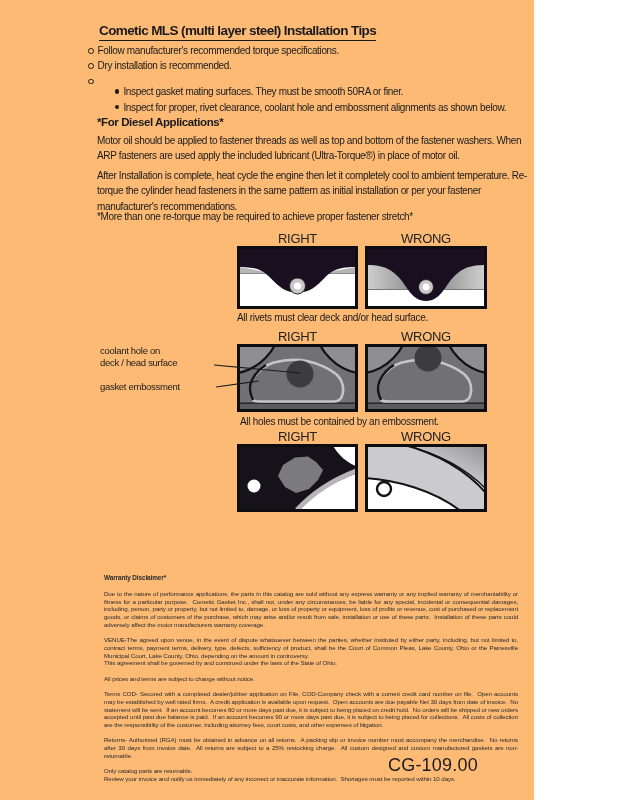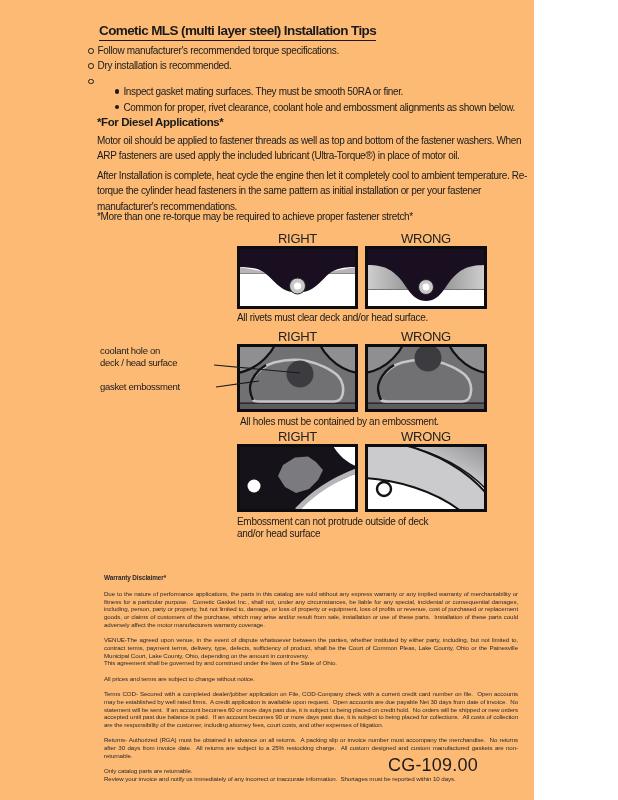--- a/index.html
+++ b/index.html
@@ -48,21 +48,21 @@
       </div>
     <div class="b-row">
         <span class="b-ring"></span>
       </div>
     <div class="b-row sub">
         <span class="b-dot"></span>
         <span>Inspect gasket mating surfaces.  They must be smooth 50RA or finer.</span>
       </div>
     <div class="b-row sub">
         <span class="b-dot"></span>
-        <span>Common for proper, rivet clearance, coolant hole and embossment alignments as shown below.</span>
+        <span>Inspect for proper, rivet clearance, coolant hole and embossment alignments as shown below.</span>
       </div>
   </div>
 
   <div class="abs h2" style="left:97px;top:116px;">*For Diesel Applications*</div>
   <div class="abs body-txt para" style="left:97px;top:133px;">Motor oil should be applied to fastener threads as well as top and bottom of the fastener washers. When ARP fasteners are used apply the included lubricant (Ultra-Torque®) in place of motor oil.</div>
   <div class="abs body-txt para" style="left:97px;top:168px;">After Installation is complete, heat cycle the engine then let it completely cool to ambient temperature. Re-torque the cylinder head fasteners in the same pattern as initial installation or per your fastener manufacturer's recommendations.</div>
   <div class="abs body-txt" style="left:97px;top:209px;white-space:nowrap;">*More than one re-torque may be required to achieve proper fastener stretch*</div>
 
   <div class="abs dg-label" style="left:237px;top:231px;width:121px;">RIGHT</div>
   <div class="abs dg-label" style="left:365px;top:231px;width:122px;">WRONG</div>
@@ -153,24 +153,20 @@
         <stop offset="1" stop-color="#ececee"></stop>
       </linearGradient>
     </defs>
     <rect x="0" y="0" width="122" height="68" fill="#ffffff"></rect>
     <path d="M34,0 H122 V46 C101,24 70,8 34,0 Z" fill="url(#g3)" stroke="#131316" stroke-width="1.5"></path>
     <path d="M0,0 H36 C75,10 102,27 122,50 V68 H97 C69,46 31,36 0,34 Z" fill="#cbcbcd" stroke="#131316" stroke-width="2"></path>
     <circle cx="19" cy="45" r="7" fill="#ffffff" stroke="#131316" stroke-width="2.4"></circle>
     <rect x="1.5" y="1.5" width="119" height="65" fill="none" stroke="#0d0d0f" stroke-width="3"></rect>
   </svg>
 
-  <div class="abs caption" style="left:237px;top:516px;">
-    <div>Embossment can not protrude outside of deck</div>
-    <div>and/or head surface</div>
-  </div>
 
   <svg class="abs" style="left:0;top:0;pointer-events:none;" width="618" height="800" viewBox="0 0 618 800">
     <line x1="214" y1="365" x2="300" y2="373" stroke="#1a1a1c" stroke-width="1.1"></line>
     <line x1="216" y1="387" x2="259" y2="381" stroke="#1a1a1c" stroke-width="1.1"></line>
   </svg>
 
   <div class="abs disc">
     <h3>Warranty Disclaimer*</h3>
     <p>Due to the nature of performance applications, the parts in this catalog are sold without any express warranty or any implied warranty of merchantability or fitness for a particular purpose.  Cometic Gasket Inc., shall not, under any circumstances, be liable for any special, incidental or consequential damages, including, person, party or property, but not limited to, damage, or loss of property or equipment, loss of profits or revenue, cost of purchased or replacement goods, or claims of customers of the purchase, which may arise and/or result from sale, installation or use of these parts.  Installation of these parts could adversely affect the motor manufacturers warranty coverage.</p>
     <p>VENUE-The agreed upon venue, in the event of dispute whatsoever between the parties, whether instituted by either party, including, but not limited to, contract terms, payment terms, delivery, type, defects, sufficiency of product, shall be the Court of Common Pleas, Lake County, Ohio or the Painesville Municipal Court, Lake County, Ohio, depending on the amount in controversy.

